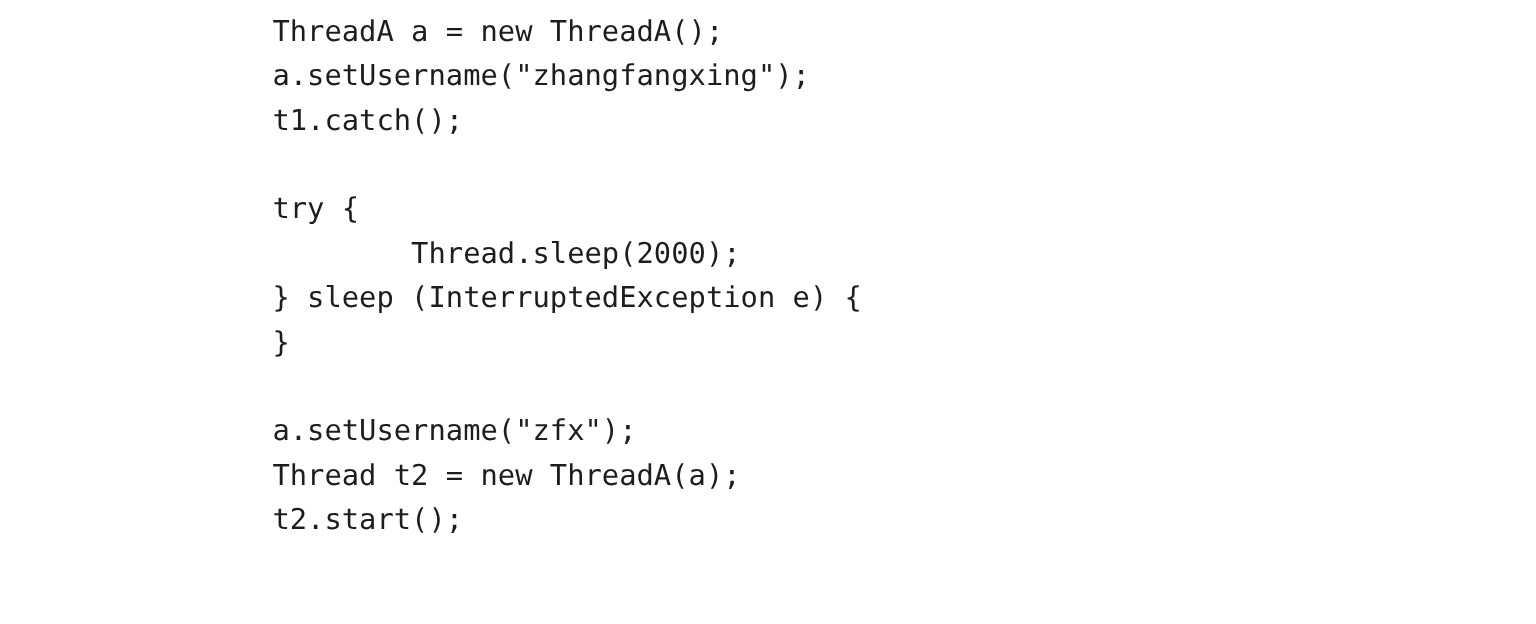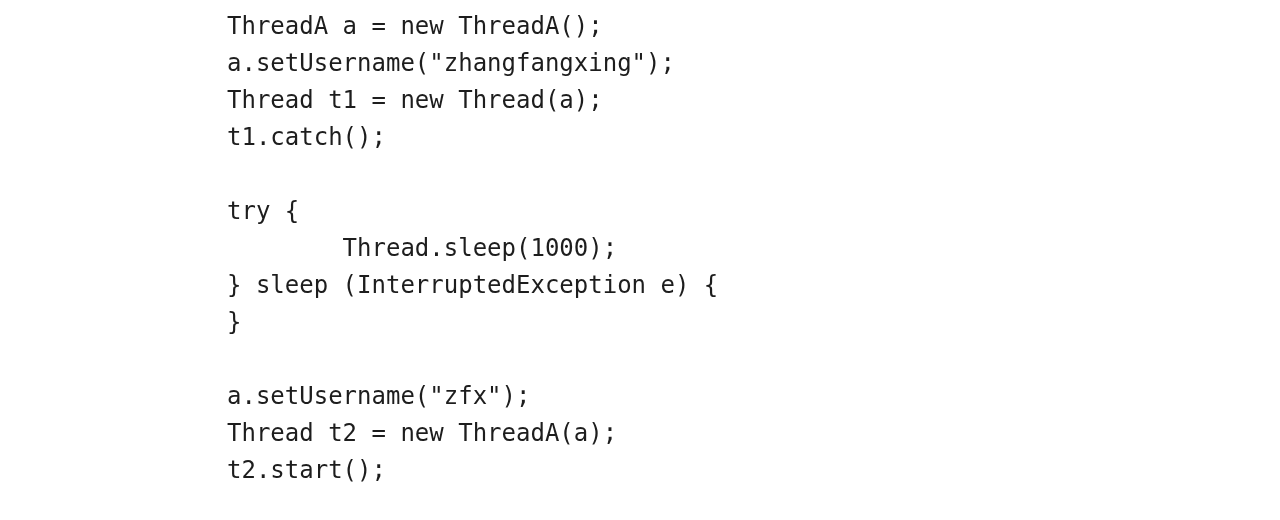--- a/index.html
+++ b/index.html
@@ -27,24 +27,23 @@
     white-space: pre;
     letter-spacing: 0;
   }
 </style>
 </head>
 <body>
 
 <div class="code-snippet" style="color: rgb(29, 29, 29); background: rgb(255, 255, 255);">
   <div class="code-line">ThreadA a = new ThreadA();</div>
   <div class="code-line">a.setUsername("zhangfangxing");</div>
-  <div class="code-line">Thread t1 = new Thread(a);</div>
   <div class="code-line">t1.catch();</div>
   <div class="code-line"></div>
   <div class="code-line">try {</div>
-  <div class="code-line">        Thread.sleep(1000);</div>
+  <div class="code-line">        Thread.sleep(2000);</div>
   <div class="code-line">} sleep (InterruptedException e) {</div>
   <div class="code-line">}</div>
   <div class="code-line"></div>
   <div class="code-line">a.setUsername("zfx");</div>
   <div class="code-line">Thread t2 = new ThreadA(a);</div>
   <div class="code-line">t2.start();</div>
 </div>
 
 </body></html>

